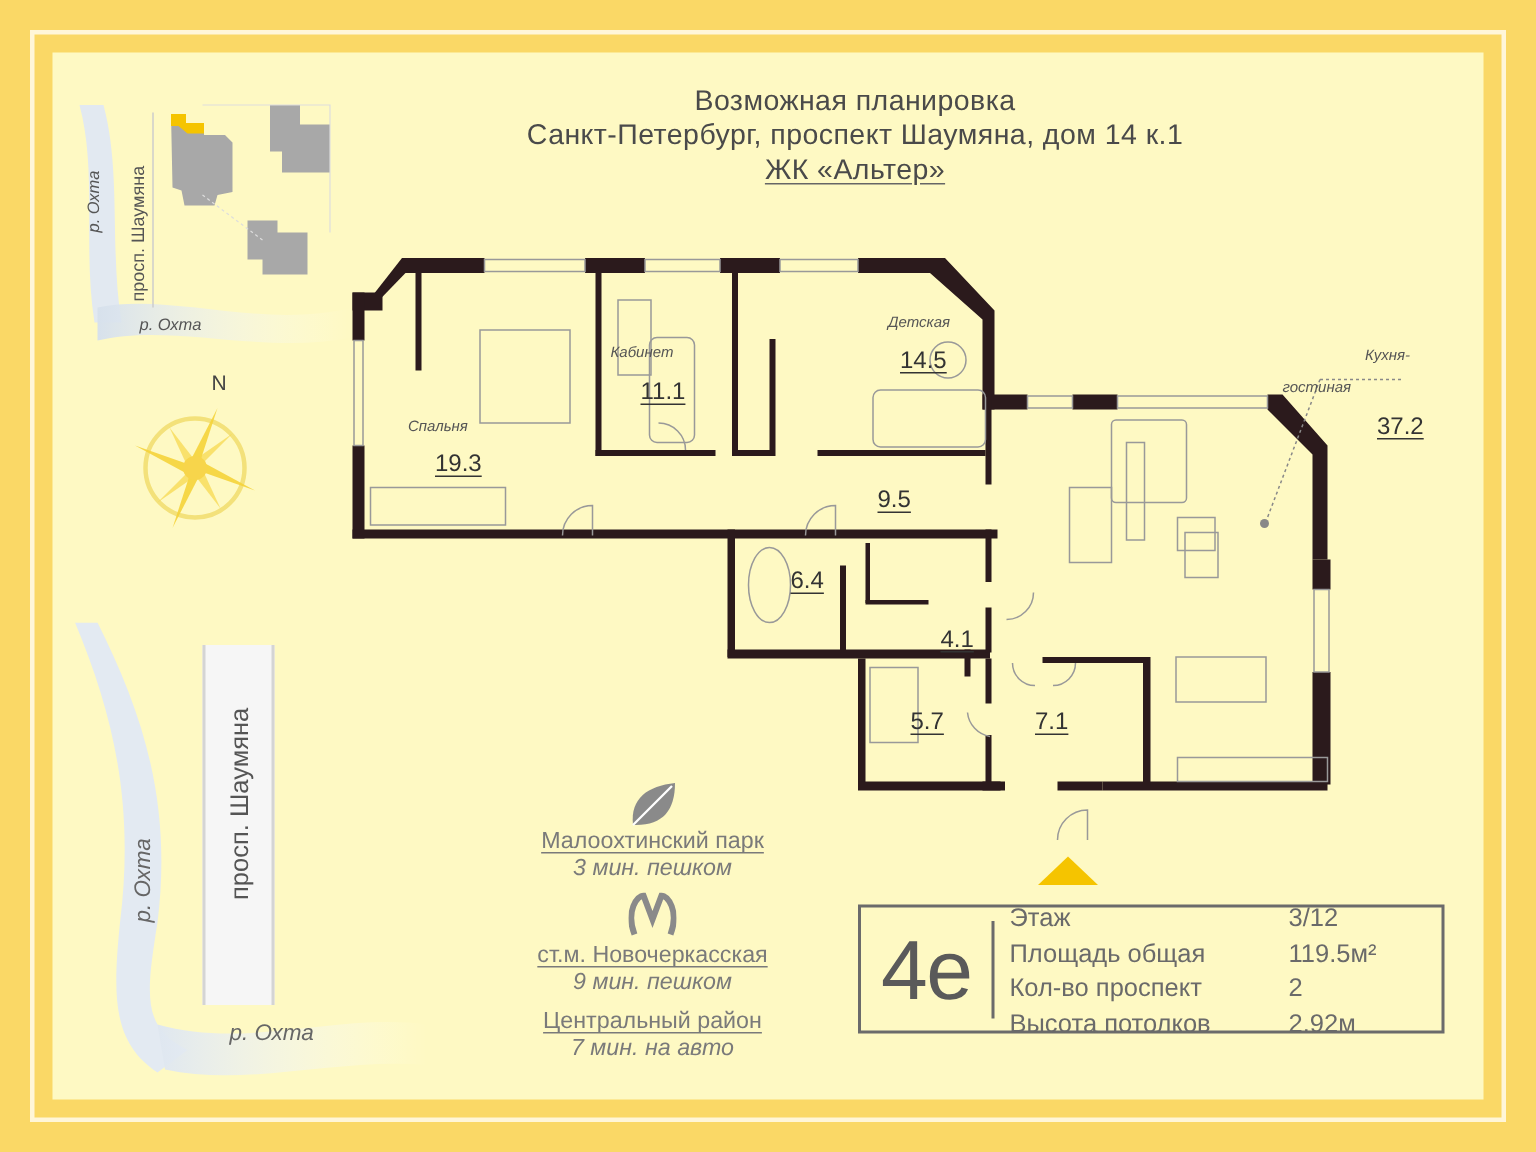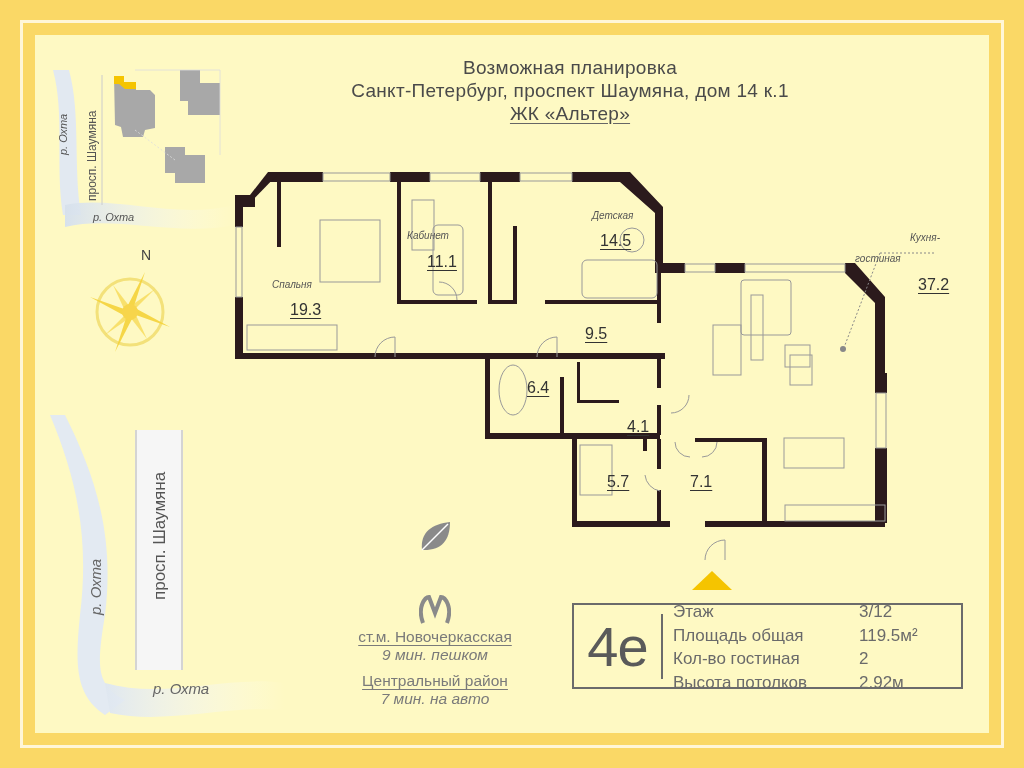--- a/index.html
+++ b/index.html
@@ -188,20 +188,24 @@
   <div class="room-area" style="left:655px;top:438px;">7.1</div>
 
   <svg class="abs" style="left:655px;top:534px;" width="44" height="22">
     <polygon points="22,2 42,21 2,21" fill="#f5c400"></polygon>
   </svg>
 
   <svg class="abs" style="left:383px;top:485px;" width="34" height="34">
     <path d="M4 30 C2 12 14 4 32 2 C32 20 24 30 6 30 Z" fill="#8a8a8a"></path>
     <path d="M4 30 C12 22 20 14 30 4" stroke="#fff" stroke-width="1.5" fill="none"></path>
   </svg>
+  <div class="loc" style="top:517px;">
+    <div class="name">Малоохтинский парк</div>
+    <div class="time">3 мин. пешком</div>
+  </div>
   <svg class="abs" style="left:384px;top:560px;" width="32" height="30">
     <path d="M4 28 C-2 12 6 2 10 2 L16 18 L22 2 C26 2 34 12 28 28" fill="none" stroke="#8a8a8a" stroke-width="4"></path>
   </svg>
   <div class="loc" style="top:593px;">
     <div class="name">ст.м. Новочеркасская</div>
     <div class="time">9 мин. пешком</div>
   </div>
   <div class="loc" style="top:637px;">
     <div class="name">Центральный район</div>
     <div class="time">7 мин. на авто</div>
@@ -212,21 +216,21 @@
     <div class="info-rows">
       <div class="info-row">
           <span>Этаж</span>
           <span class="v">3/12</span>
         </div>
       <div class="info-row">
           <span>Площадь общая</span>
           <span class="v">119.5м²</span>
         </div>
       <div class="info-row">
-          <span>Кол-во гостиная</span>
+          <span>Кол-во проспект</span>
           <span class="v">2</span>
         </div>
       <div class="info-row">
           <span>Высота потолков</span>
           <span class="v">2.92м</span>
         </div>
     </div>
   </div>
 </div>
 

